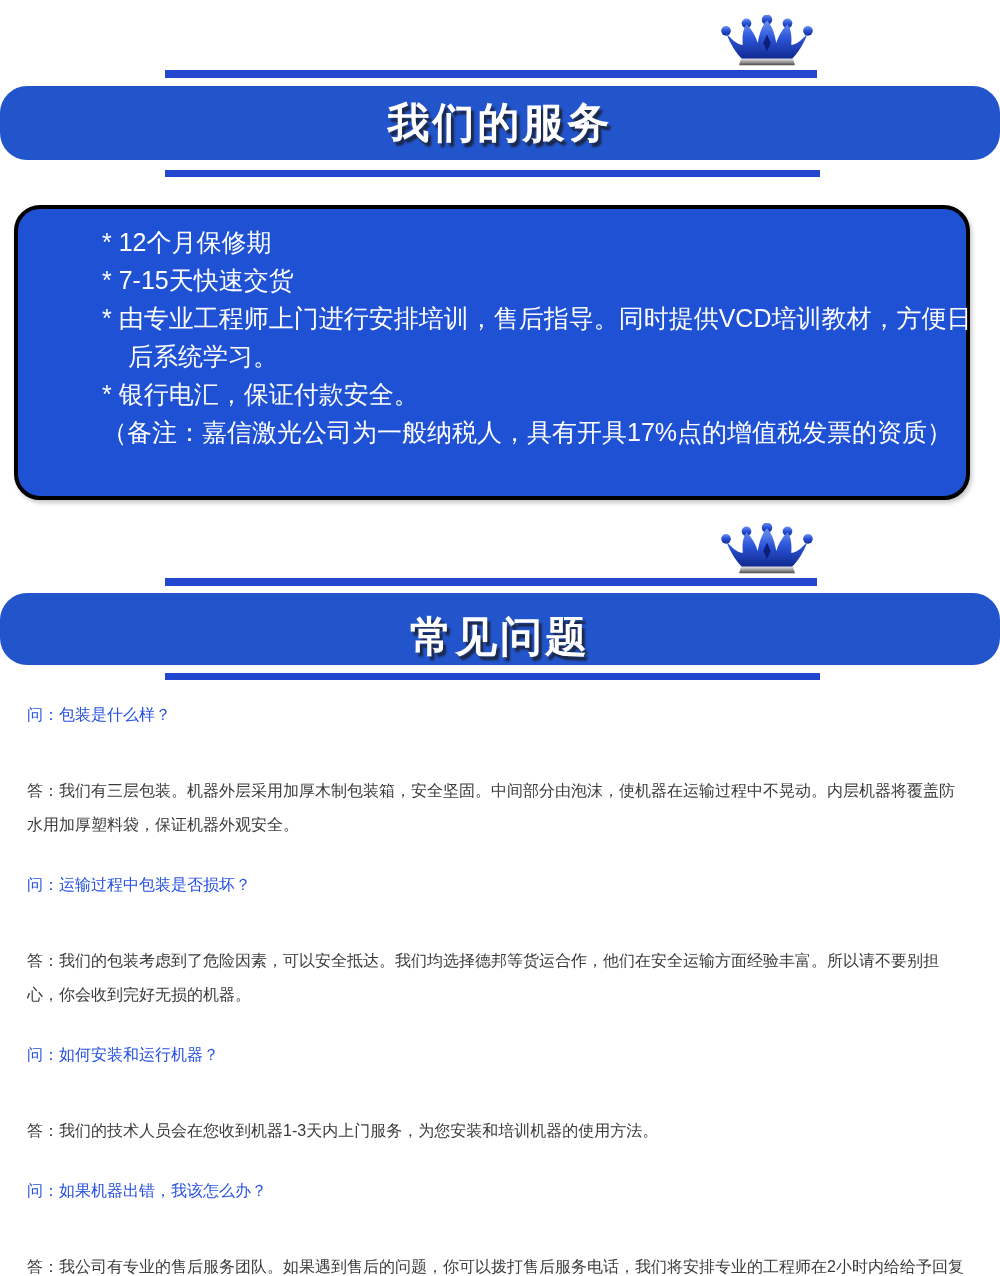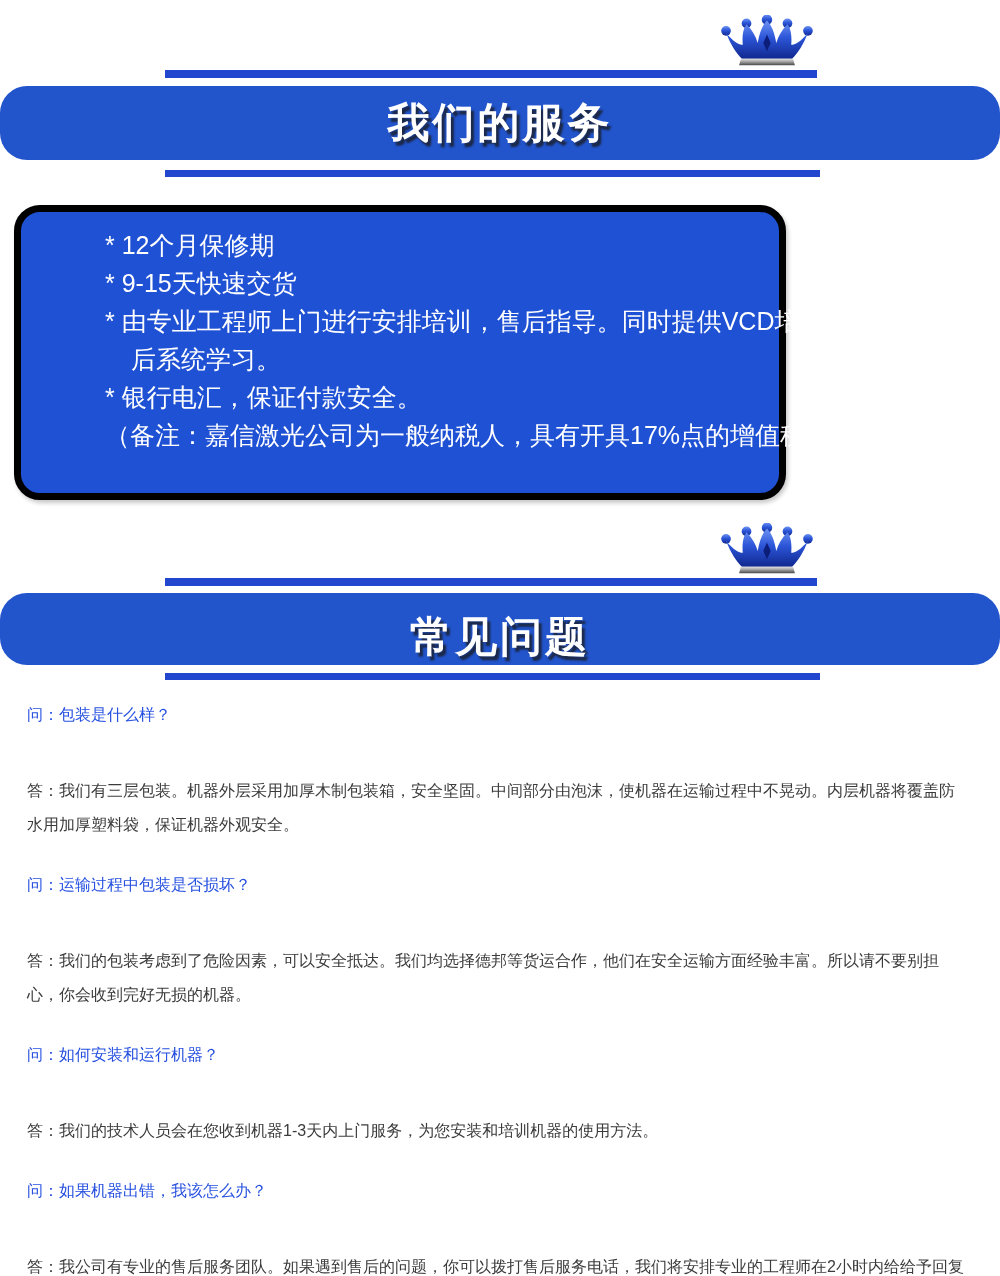--- a/index.html
+++ b/index.html
@@ -32,23 +32,23 @@
     text-shadow:3px 4px 2px rgba(25,25,25,0.75);
   }
   .rule-bottom {
     margin:10px 0 0 165px; width:655px; height:7px;
     background:#2346CF;
   }
   .rule-bottom.second { margin-top:8px; }
   
   .service-box {
     margin:28px 0 0 14px;
-    width:772px; height:295px;
+    width:956px; height:295px;
     background:#1F51D4;
-    border:7px solid #000000;
+    border:4px solid #000000;
     border-radius:26px;
     box-shadow:2px 3px 4px rgba(0,0,0,0.22);
   }
   .service-list {
     padding:14px 30px 0 84px;
     color:#ffffff;
     font-size:25px;
     line-height:38px;
   }
   .service-line { white-space:nowrap; }
@@ -102,21 +102,21 @@
   <div class="banner">
     <h1 class="banner-title">我们的服务</h1>
   </div>
   <div class="rule-bottom"></div>
 
   <section class="service-box">
     <div class="service-list">
 
         <div class="service-line">* 12个月保修期</div>
 
-        <div class="service-line">* 9-15天快速交货</div>
+        <div class="service-line">* 7-15天快速交货</div>
 
         <div class="service-line">* 由专业工程师上门进行安排培训，售后指导。同时提供VCD培训教材，方便日</div>
 
         <div class="service-line indent">后系统学习。</div>
 
 
         <div class="service-line">* 银行电汇，保证付款安全。</div>
 
         <div class="service-line">（备注：嘉信激光公司为一般纳税人，具有开具17%点的增值税发票的资质）</div>
       </div>

